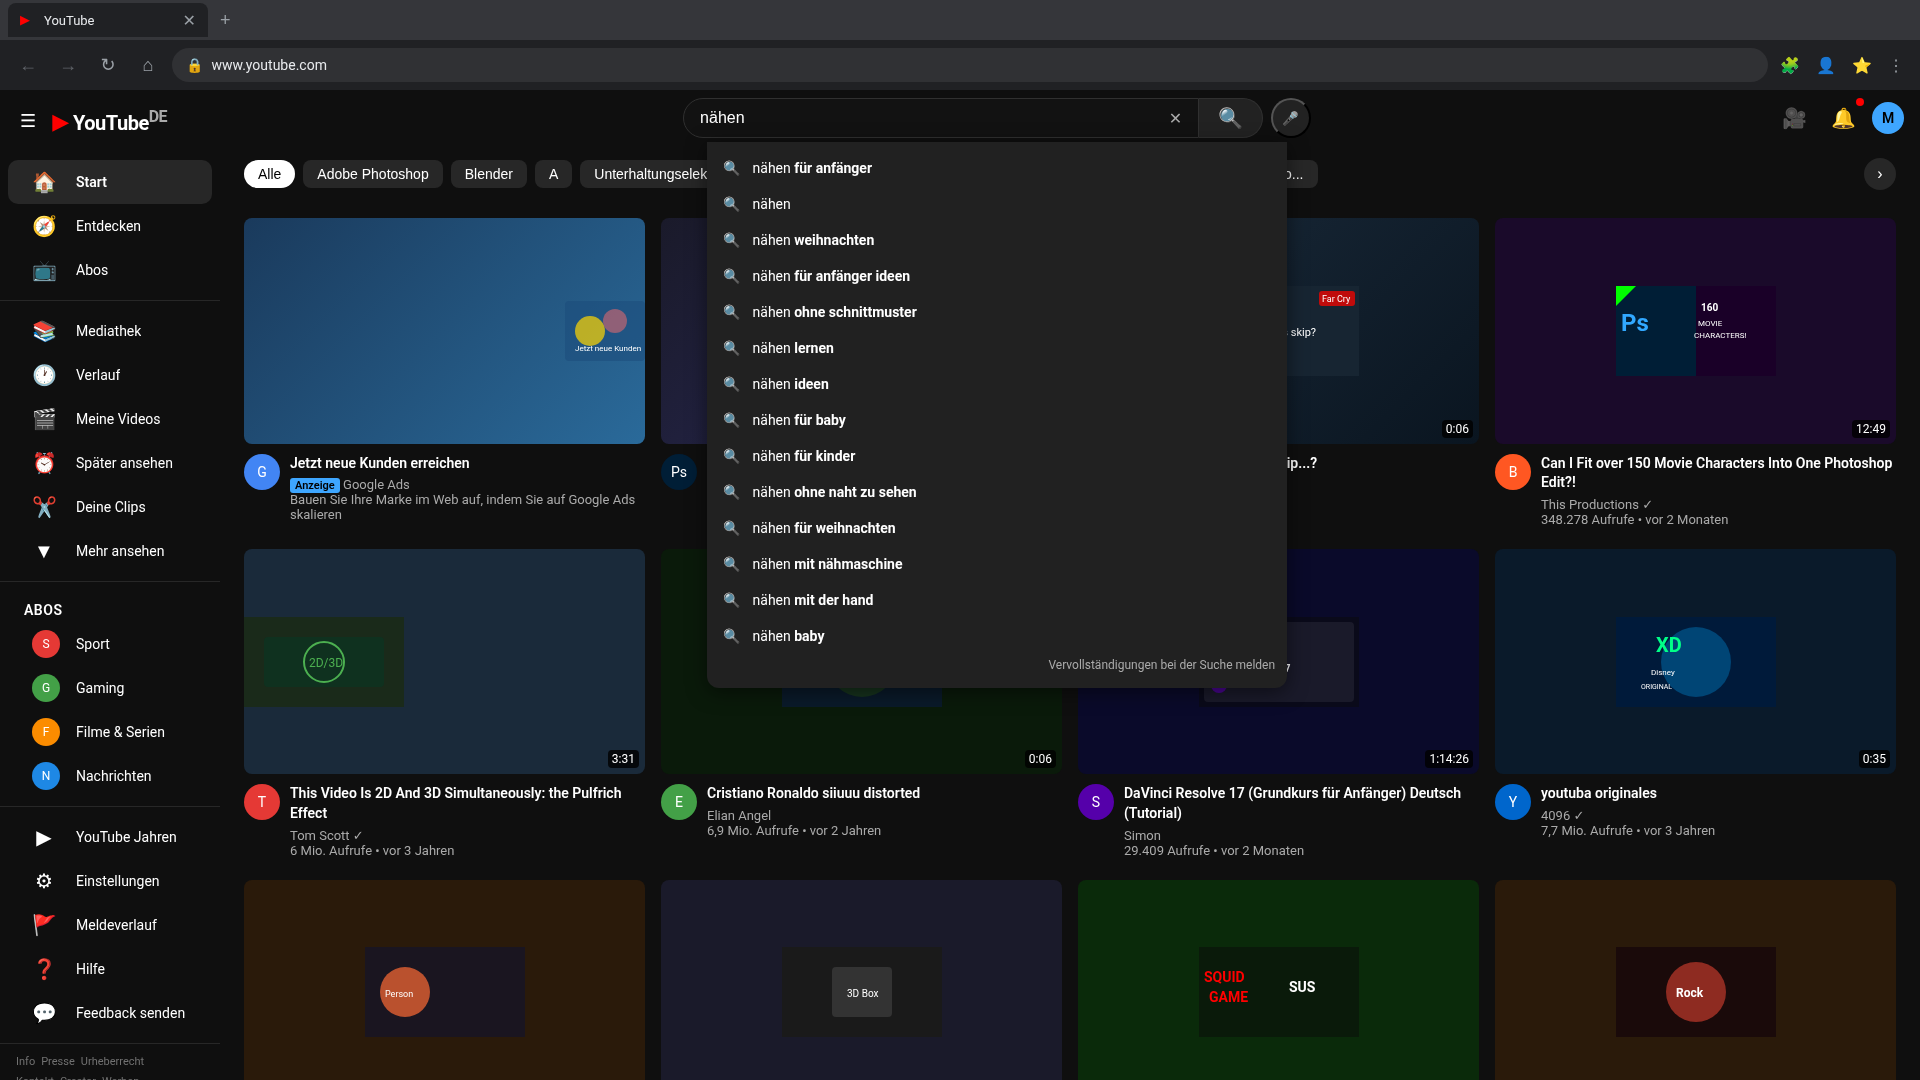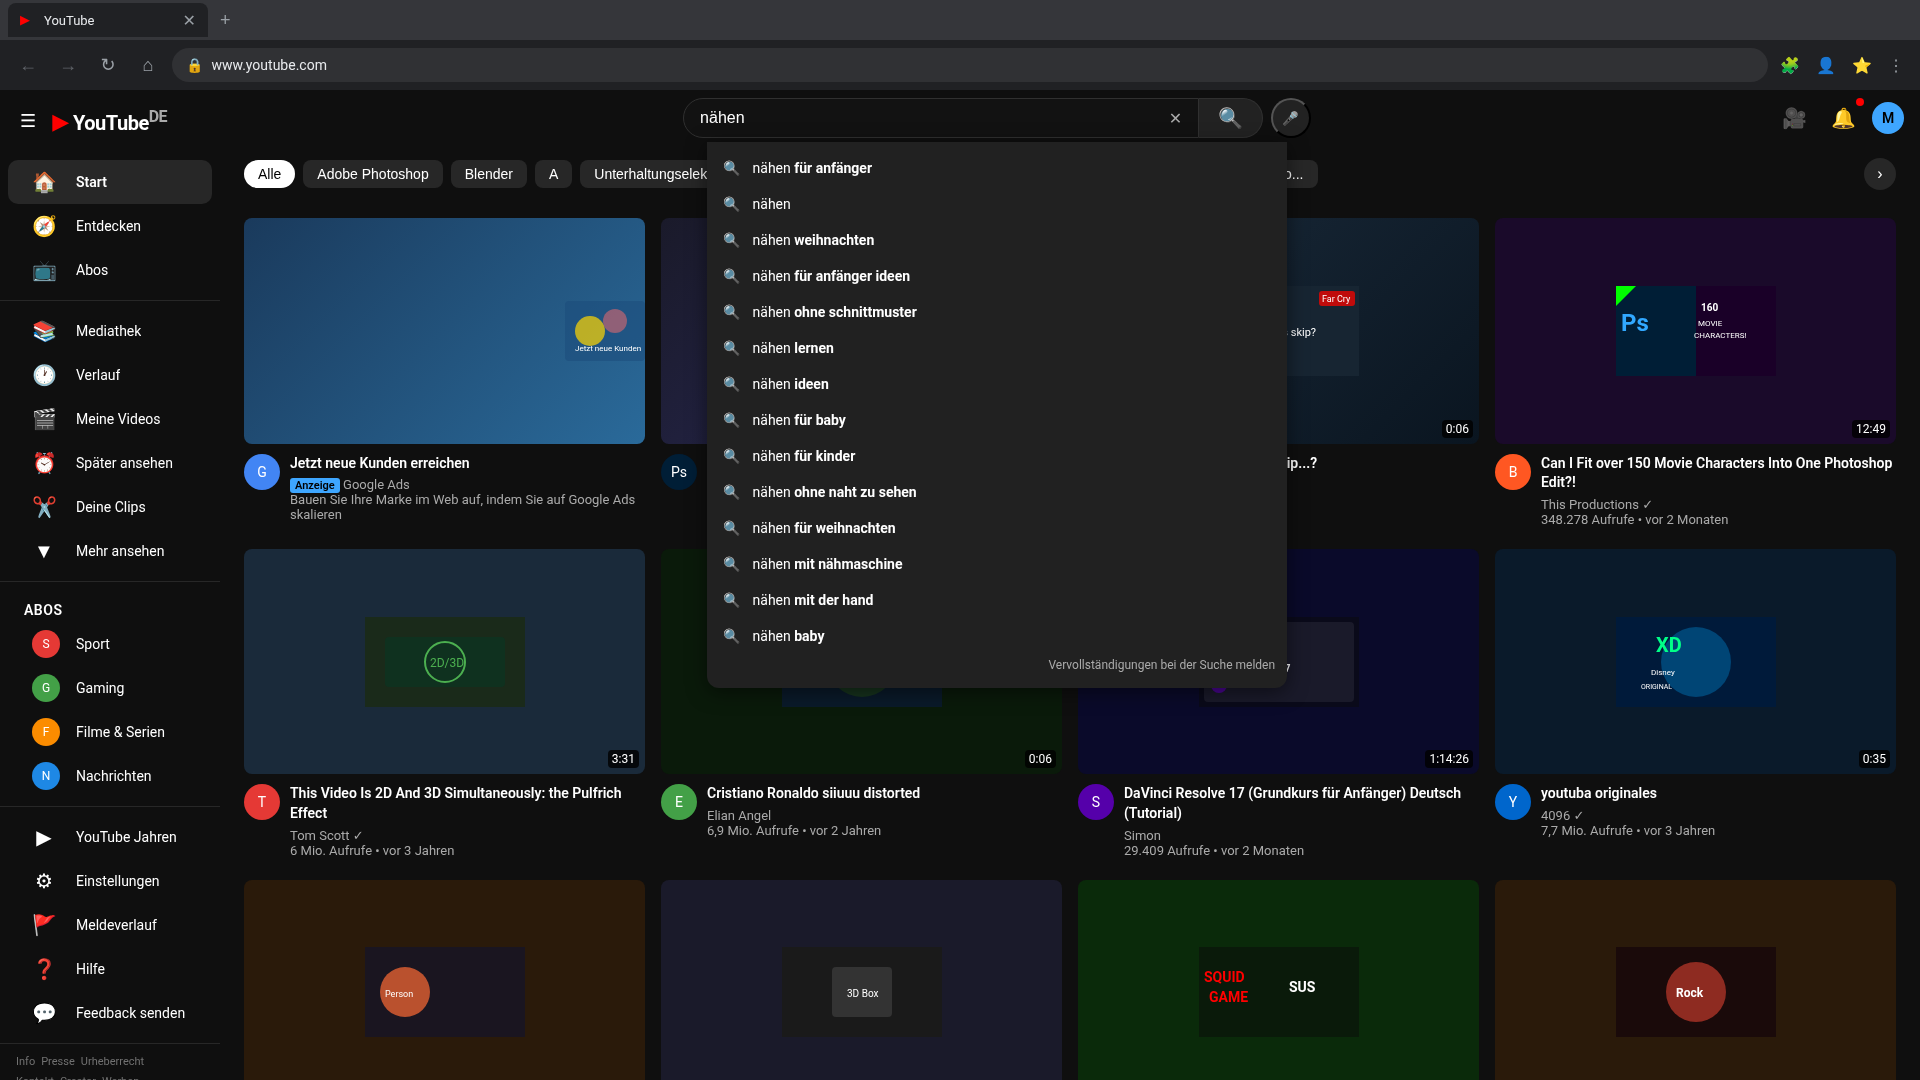--- a/index.html
+++ b/index.html
@@ -413,21 +413,21 @@
             <div class="channel-avatar" style="background:#ff5722;">B</div>
             <div class="video-details">
               <div class="video-title">Can I Fit over 150 Movie Characters Into One Photoshop Edit?!</div>
               <div class="channel-name">This Productions ✓</div>
               <div class="video-meta">348.278 Aufrufe • vor 2 Monaten</div>
             </div>
           </div>
         </div>
 
         <div class="video-card">
-          <div class="video-thumbnail" style="background:#1a2a3a; aspect-ratio:16/9; border-radius:8px; overflow:hidden; position:relative; display:flex; align-items:center; justify-content:center;">
+          <div class="video-thumbnail" style="background:#1a2a3a; aspect-ratio:16/9; border-radius:8px; overflow:hidden; position:relative; display:flex; align-items:center; ">
             <svg width="160" height="90" viewBox="0 0 160 90">
               <rect width="160" height="90" fill="#1a2a1a"></rect>
               <rect x="20" y="20" width="120" height="50" rx="4" fill="#0d3320" opacity="0.8"></rect>
               <circle cx="80" cy="45" r="20" fill="none" stroke="#4caf50" stroke-width="2"></circle>
               <text x="65" y="50" fill="#4caf50" font-size="12">2D/3D</text>
             </svg>
             <div class="video-duration">3:31</div>
           </div>
           <div class="video-info">
             <div class="channel-avatar" style="background:#e53935;">T</div>

